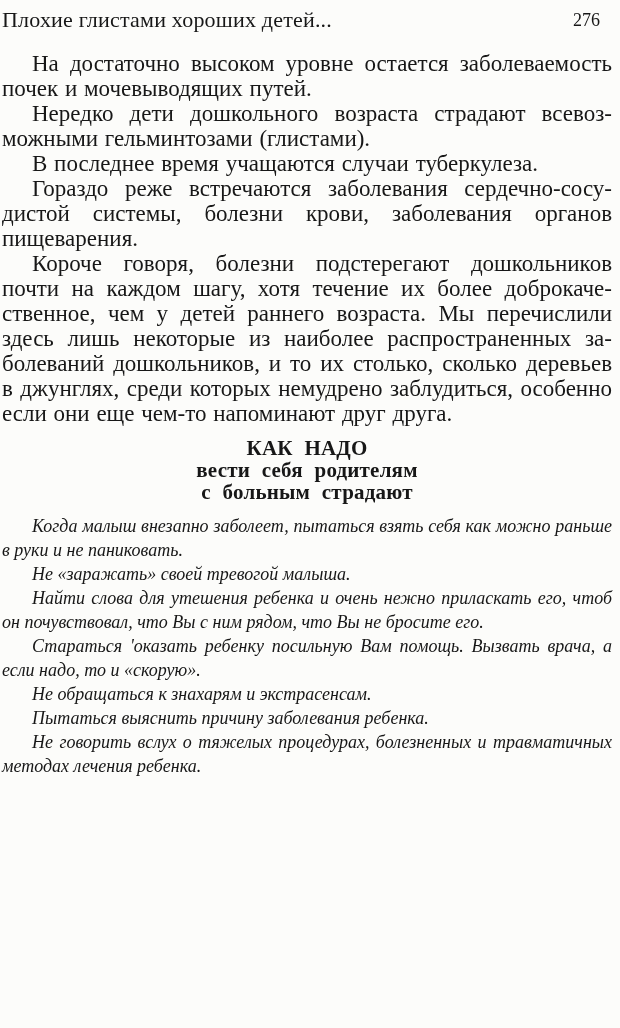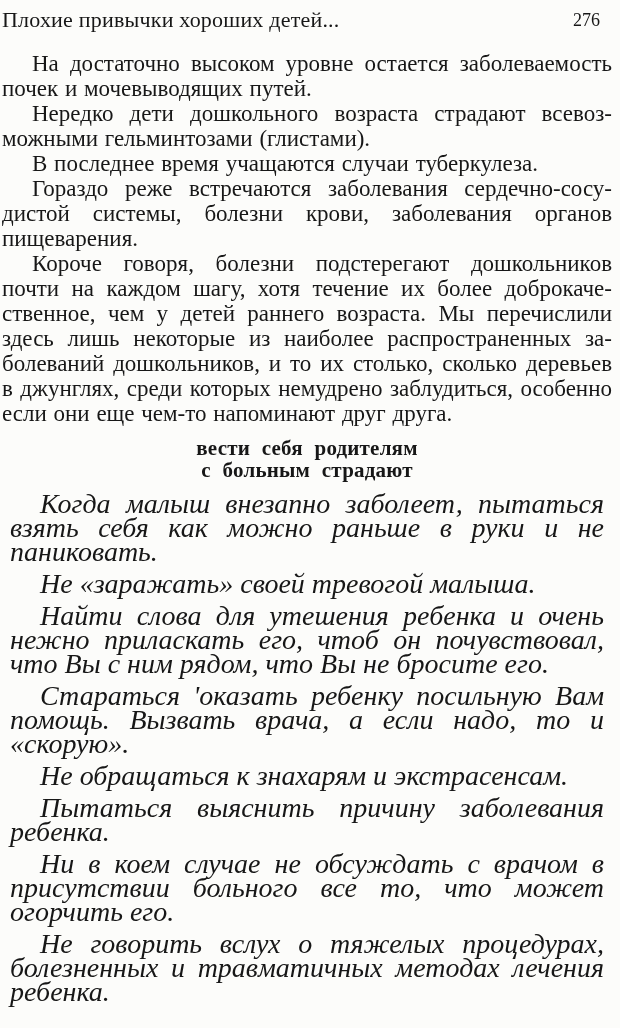--- a/index.html
+++ b/index.html
@@ -50,55 +50,55 @@
     font-weight: bold;
     font-size: 21px;
     line-height: 22px;
     word-spacing: 0.3em;
     letter-spacing: 0.2px;
   }
   .advice-list {
     margin-top: 11px;
   }
   .advice-list p {
-    margin: 8px;
+    margin: 0;
     font-style: italic;
-    font-size: 28px;
+    font-size: 18px;
     line-height: 24px;
     text-align: justify;
     text-indent: 30px;
   }
 </style>
 </head>
 <body>
 
 <div class="page">
 
   <div class="page-header">
-    <span class="running-title">Плохие привычки хороших детей...</span>
+    <span class="running-title">Плохие глистами хороших детей...</span>
     <span class="page-number">276</span>
   </div>
 
   <div class="body-text">
     <p>На достаточно высоком уровне остается заболевае­мость почек и мочевыводящих путей.</p>
     <p>Нередко дети дошкольного возраста страдают всевоз­можными гельминтозами (глистами).</p>
     <p>В последнее время учащаются случаи туберкулеза.</p>
     <p>Гораздо реже встречаются заболевания сердечно-сосу­дистой системы, болезни крови, заболевания органов пищеварения.</p>
     <p>Короче говоря, болезни подстерегают дошкольников почти на каждом шагу, хотя течение их более доброкаче­ственное, чем у детей раннего возраста. Мы перечислили здесь лишь некоторые из наиболее распространенных за­болеваний дошкольников, и то их столько, сколько дере­вьев в джунглях, среди которых немудрено заблудиться, особенно если они еще чем-то напоминают друг друга.</p>
   </div>
 
   <div class="section-heading">
+    <div>КАК НАДО</div>
     <div>вести себя родителям</div>
     <div>с больным страдают</div>
   </div>
 
   <div class="advice-list">
     <p>Когда малыш внезапно заболеет, пытаться взять себя как можно раньше в руки и не паниковать.</p>
     <p>Не «заражать» своей тревогой малыша.</p>
     <p>Найти слова для утешения ребенка и очень нежно прила­скать его, чтоб он почувствовал, что Вы с ним рядом, что Вы не бросите его.</p>
     <p>Стараться 'оказать ребенку посильную Вам помощь. Вызвать врача, а если надо, то и «скорую».</p>
     <p>Не обращаться к знахарям и экстрасенсам.</p>
     <p>Пытаться выяснить причину заболевания ребенка.</p>
-    <p>Ни в коем случае не обсуждать с врачом в присутствии боль­ного все то, что может огорчить его.</p>
     <p>Не говорить вслух о тяжелых процедурах, болезненных и травматичных методах лечения ребенка.</p>
   </div>
 
 </div>
 
 </body></html>

